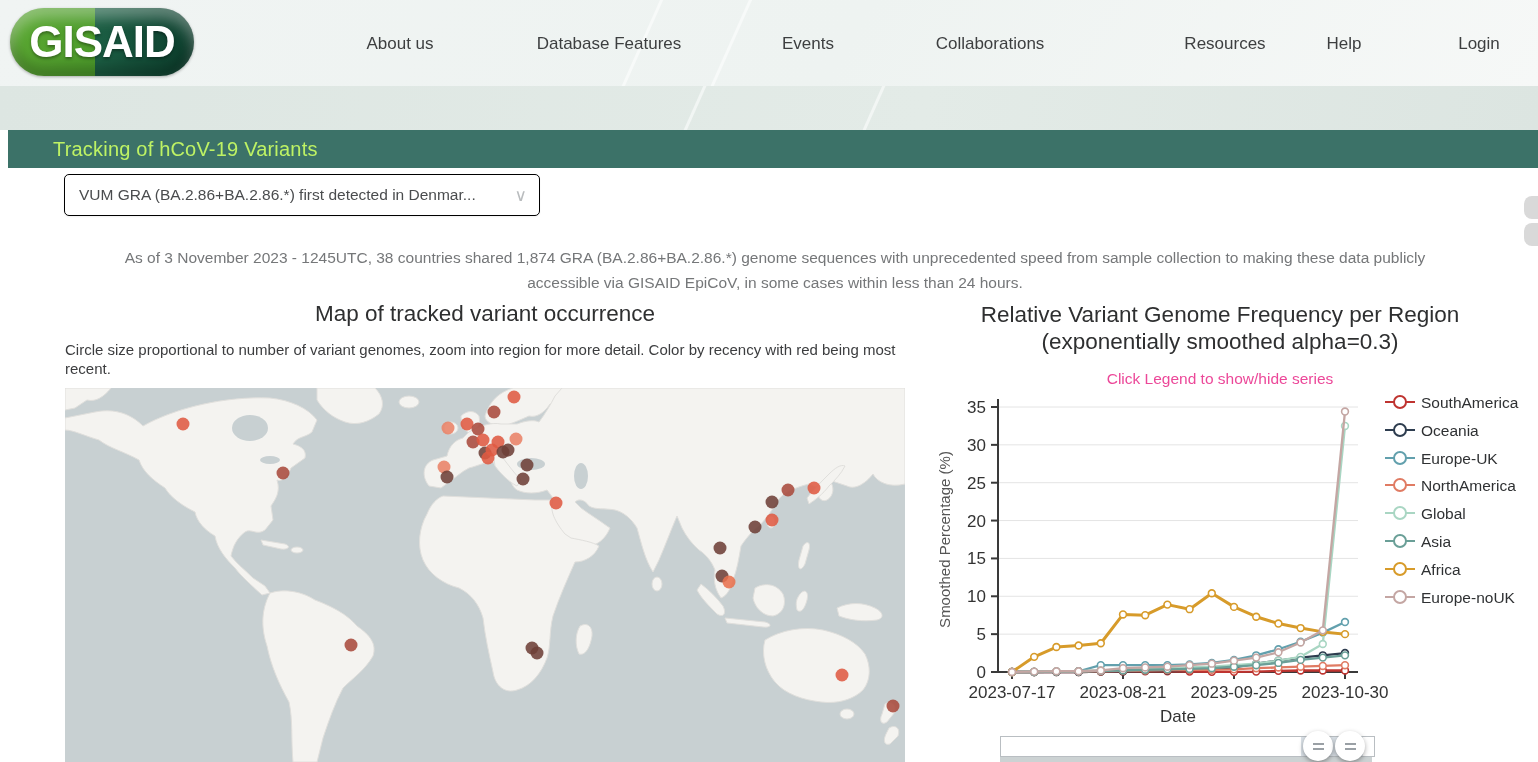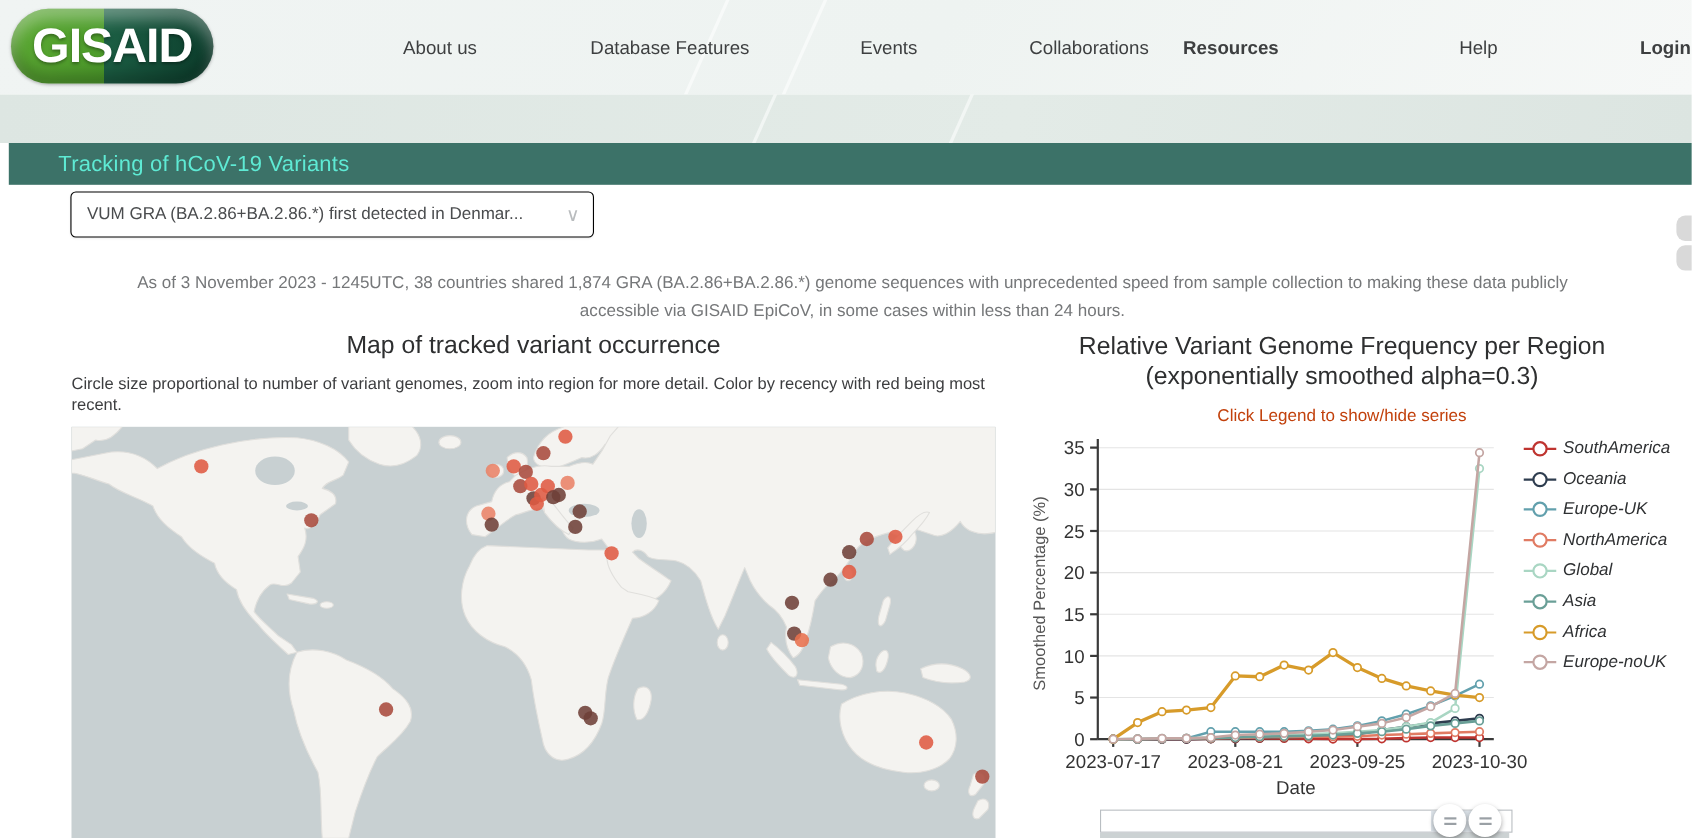--- a/index.html
+++ b/index.html
@@ -19,21 +19,21 @@
     display:flex; align-items:center; justify-content:center;
     box-shadow:inset 0 10px 14px rgba(255,255,255,.35), inset 0 -10px 14px rgba(0,0,0,.25), 0 1px 3px rgba(0,0,0,.3);text-align:right; }
   .logo span { color:#fff; font-size:44px; font-weight:bold; letter-spacing:-1px;
     text-shadow:0 2px 3px rgba(0,0,0,.35); }
   .nav-item { position:absolute; top:34px; transform:translateX(-50%);
     font-size:17px; color:#3d3f40; cursor:pointer; white-space:nowrap; }
 
   
   .banner { left:8px; top:130px; width:1530px; height:38px; background:#3c7268;
     display:flex; align-items:center; }
-  .banner span { color:#5eead4; font-size:20px; font-weight:500; margin-left:45px; letter-spacing:.2px; }
+  .banner span { color:#bef264; font-size:20px; font-weight:500; margin-left:45px; letter-spacing:.2px; }
 
   
   .dropdown { left:64px; top:174px; width:476px; height:42px; background:#fff;
     border:1px solid #000000; border-radius:5px; display:flex; align-items:center;
     box-shadow:0 1px 2px rgba(0,0,0,.06); cursor:pointer; }
   .dropdown .val { font-size:15.5px; color:#4a4c4e; margin-left:14px; white-space:nowrap;
     overflow:hidden; max-width:420px; }
   .dropdown .chev { margin-left:auto; margin-right:12px; color:#b9bcbe; font-size:17px; }
 
   
@@ -41,29 +41,29 @@
     font-size:15.5px; color:#757779; line-height:25px;margin-top:12px; }
 
   
   .map-title { left:65px; top:301px; width:840px; text-align:center;
     font-size:22.5px; color:#2e2f30; }
   .map-sub { left:65px; top:340px; width:840px; text-align:left;
     font-size:15px; color:#3c3d3f; line-height:19px; }
   .chart-title { left:928px; top:301px; width:584px; text-align:center;
     font-size:22.5px; color:#2e2f30; line-height:27px; }
   .chart-sub { left:928px; top:370px; width:584px; text-align:center;
-    font-size:15.5px; color:#c2410c; }
+    font-size:15.5px; color:#ec4899; }
 
   
   .map-wrap { left:65px; top:388px; width:840px; height:374px; background:#c8d0d2; overflow:hidden; cursor:grab; }
 
   
   .chart-wrap { left:930px; top:388px; width:470px; height:340px; }
   .legend { left:1385px; top:394px; width:153px; }
-  .legend-item { display:flex; align-items:center; height:27.8px; cursor:pointer;font-style:italic; }
+  .legend-item { display:flex; height:27.8px; cursor:pointer; }
   .legend-item svg { flex:0 0 30px; }
   .legend-item span { font-size:15.5px; color:#2f3133; margin-left:6px; white-space:nowrap; }
 
   
   .slider-track { left:1000px; top:736px; width:375px; height:21px; background:#ffffff;
     border:1px solid #b9bec2; }
   .slider-sel { position:absolute; left:300px; top:0; width:62px; height:19px; background:#dbe2e8; }
   .slider-strip { left:1000px; top:757px; width:372px; height:5px; background:#ccd2d3; }
   .handle { position:absolute; top:731px; width:30px; height:30px; border-radius:50%;
     background:#ffffff; box-shadow:0 2px 5px rgba(0,0,0,.35); cursor:ew-resize;
@@ -86,23 +86,23 @@
   <div class="streak" style="left:860px; top:-100px;"></div>
 </div>
 <div class="abs logo">
   <span>GISAID</span>
 </div>
 <nav class="abs" style="left:0;top:0;width:1538px;height:86px;" id="nav-holder">
     <span class="nav-item" style="left: 400px;">About us</span>
     <span class="nav-item" style="left: 609px;">Database Features</span>
     <span class="nav-item" style="left: 808px;">Events</span>
     <span class="nav-item" style="left: 990px;">Collaborations</span>
-    <span class="nav-item" style="left: 1119px; font-weight: bold;">Resources</span>
+    <span class="nav-item" style="left: 1225px;">Resources</span>
     <span class="nav-item" style="left: 1344px;">Help</span>
-    <span class="nav-item" style="left: 1514px; font-weight: bold;">Login</span>
+    <span class="nav-item" style="left: 1479px;">Login</span>
   </nav>
 
 <div class="abs banner">
   <span>Tracking of hCoV-19 Variants</span>
 </div>
 
 <div class="abs dropdown">
   <span class="val">VUM GRA (BA.2.86+BA.2.86.*) first detected in Denmar...</span>
   <span class="chev">∨</span>
 </div>

